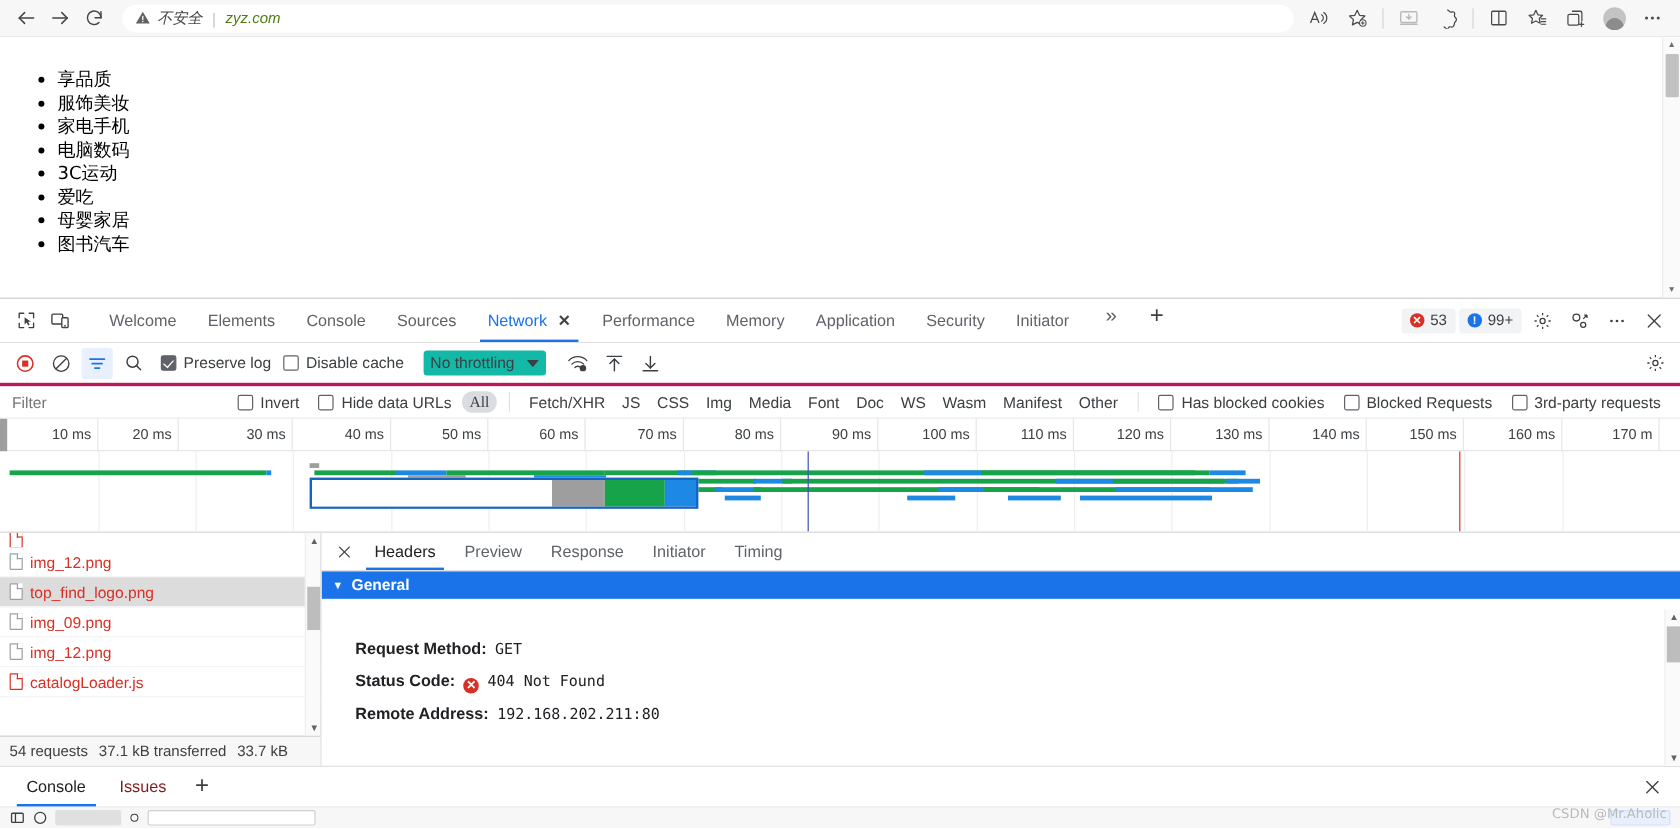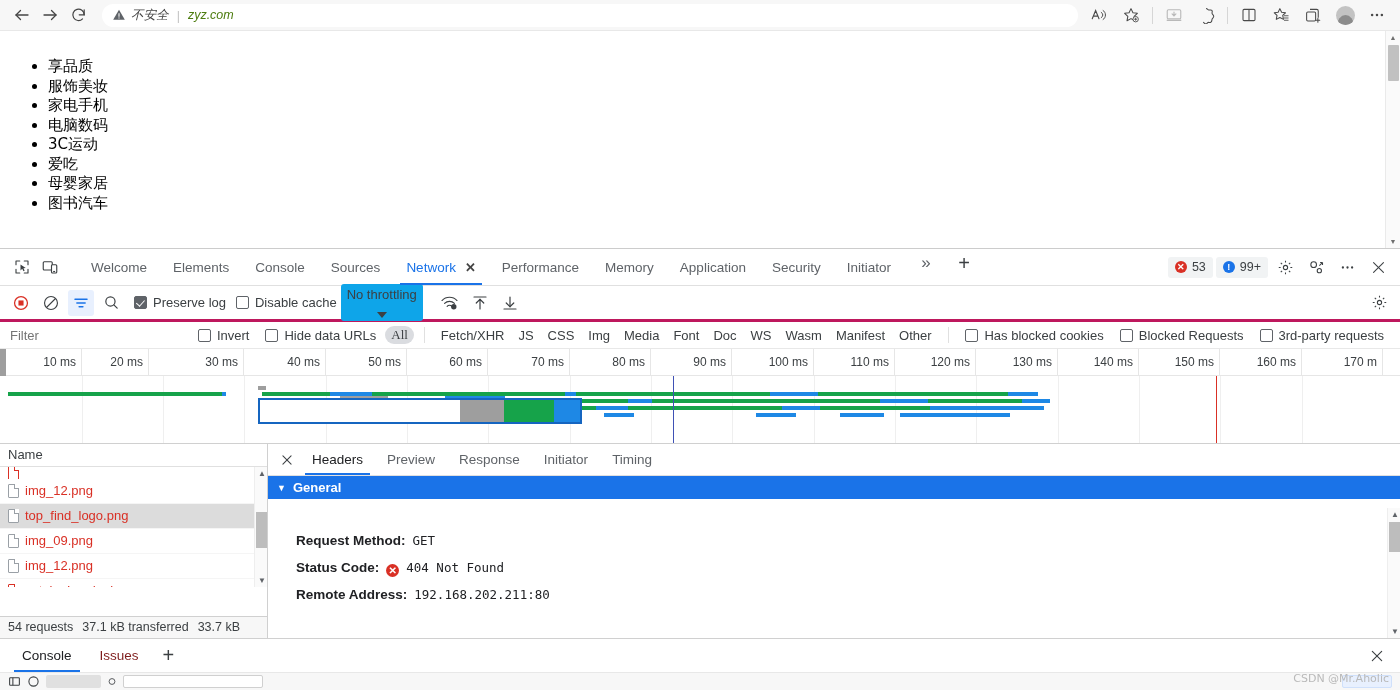--- a/index.html
+++ b/index.html
@@ -136,22 +136,22 @@
     width:13px;height:13px;border:1px solid #5f6368;border-radius:2px;background:#fff;
     display:flex;align-items:center;justify-content:center;flex:0 0 auto;
   }
   .chkbox.checked{ background:#5f6368; border-color:#5f6368; }
   .chkbox.checked::after{
     content:""; width:3.5px;height:7px;border:solid #fff; border-width:0 1.7px 1.7px 0;
     transform:rotate(42deg); margin-top:-2px;
   }
   .chk-label{ font-size:13px; color:#3c4043; white-space:nowrap; }
   .throttle{
-    display:flex;align-items:center;gap:10px; padding:3px 6px;
-    background:#0ea5e9; border-radius:3px; cursor:pointer;flex-direction:column;
+    display:flex;align-items:center;gap:10px; margin-left:12px; padding:3px 6px;
+    background:#14b8a6; border-radius:3px; cursor:pointer;
   }
   .throttle-text{ font-size:13px; color:#3c4043; }
   .tri-down{
     width:0;height:0;border-left:5px solid transparent;border-right:5px solid transparent;
     border-top:6px solid #3c4043;
   }
   .nw-toolbar .spacer{ margin-left:auto; }
 
   
   .filter-bar{
@@ -219,21 +219,21 @@
   .file-ico::after{
     content:""; position:absolute; top:-1px;right:-1px;width:4px;height:4px;
     background:#fff; border-left:1px solid #9aa0a6; border-bottom:1px solid #9aa0a6;
   }
   .file-ico.red{ border-color:#d93025; }
   .file-ico.red::after{ border-color:#d93025; }
   .req-row.clip{ height:12px; overflow:hidden; border-bottom:none; }
   .req-foot{
     height:25px; border-top:1px solid #d0d0d0; display:flex; align-items:center;
     gap:9px; padding-left:8px; font-size:12.5px; color:#3c4043; background:#f7f7f7;
-    white-space:nowrap; overflow:hidden;margin-top:29px;
+    white-space:nowrap; overflow:hidden;
   }
   .rl-scroll{
     position:absolute; right:0; top:26px; bottom:25px; width:13px; background:#fafafa;
     border-left:1px solid #eee;
   }
   .rl-thumb{ position:absolute; top:45px; left:1px; width:11px; height:36px; background:#bdbdbd;}
   .rl-arrow{ position:absolute; left:3px; font-size:8px; color:#5f6368; }
 
   
   .det-panel{ flex:1 1 auto; display:flex; flex-direction:column; background:#fff; position:relative;}
@@ -719,23 +719,20 @@
         <div class="seg" style="left:294px;width:26px;background:#1e88e5"></div>
       </div>
 
       <div class="ev-line ev-blue" style="left:673px"></div>
       <div class="ev-line ev-red" style="left:1216px"></div>
     </div>
   </div>
 
   <div class="split">
     <div class="req-panel">
-      <div class="req-head">
-        <span>Name</span>
-      </div>
       <div class="req-list">
         <div class="req-row clip">
           <span class="file-ico red"></span>
           <span class="nm"></span>
         </div>
         <div class="req-row">
           <span class="file-ico"></span>
           <span class="nm">img_12.png</span>
         </div>
         <div class="req-row sel">

